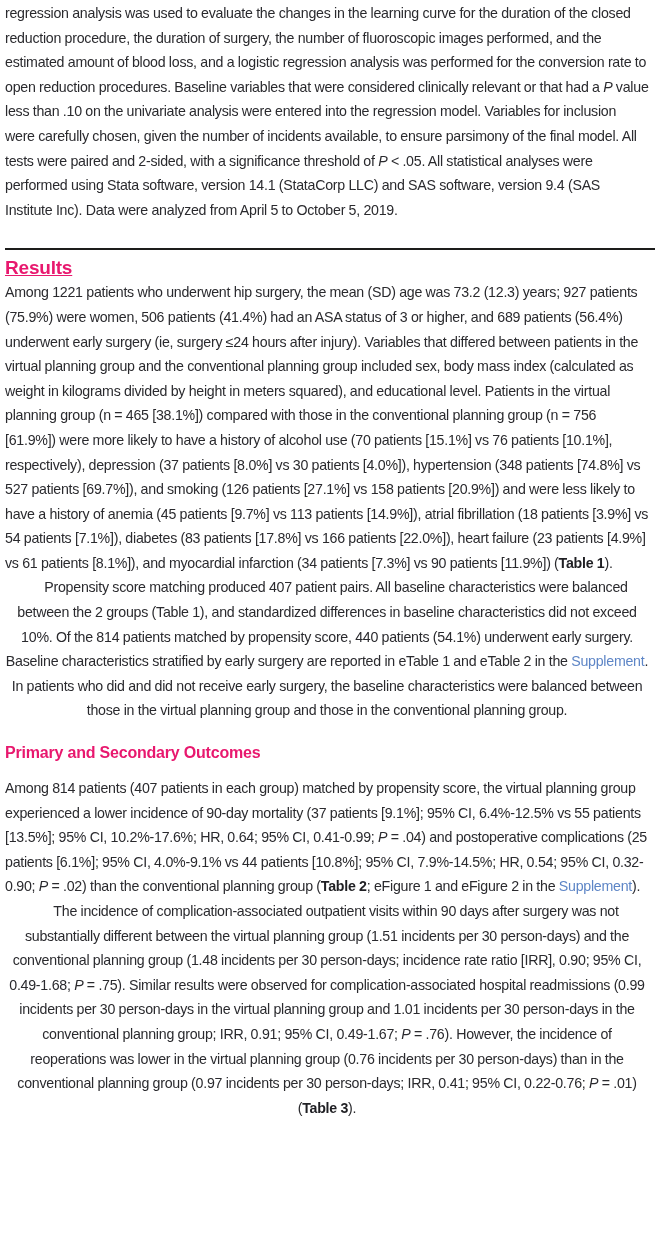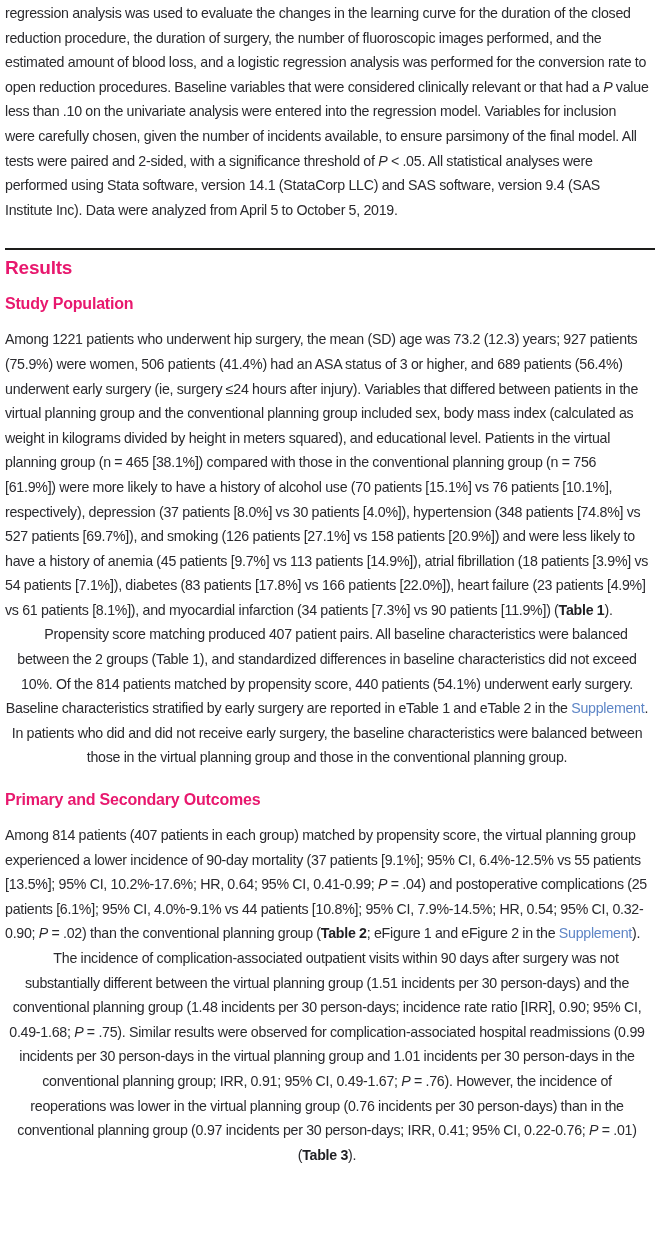--- a/index.html
+++ b/index.html
@@ -32,20 +32,21 @@
     margin:26px 0 0 0;
     width:650px;
   }
   h1{
     color:var(--accent);
     font-size:19px;
     line-height:24px;
     margin:6px 0 0 0;
     letter-spacing:-0.2px;
     font-weight:bold;
+    text-decoration:underline;
   }
   h2{
     color:var(--accent);
     font-size:16px;
     line-height:22px;
     margin:13px 0 4px 0;
     letter-spacing:-0.2px;
     font-weight:bold;
   }
   h2 + p{margin-top:12px;}
@@ -54,19 +55,18 @@
   b{font-weight:bold;color:#1f1f23;}
   i{font-style:italic;}
 </style>
 </head>
 <body>
 
 <main id="article">
     <p><span>regression analysis was used to evaluate the changes in the learning curve for the duration of the closed reduction procedure, the duration of surgery, the number of fluoroscopic images performed, and the estimated amount of blood loss, and a logistic regression analysis was performed for the conversion rate to open reduction procedures. Baseline variables that were considered clinically relevant or that had a </span><i>P</i><span> value less than .10 on the univariate analysis were entered into the regression model. Variables for inclusion were carefully chosen, given the number of incidents available, to ensure parsimony of the final model. All tests were paired and 2-sided, with a significance threshold of </span><i>P</i><span> &lt; .05. All statistical analyses were performed using Stata software, version 14.1 (StataCorp LLC) and SAS software, version 9.4 (SAS Institute Inc). Data were analyzed from April 5 to October 5, 2019.</span></p>
     <hr class="section-rule">
     <h1>Results</h1>
-    <h2>Study Population</h2>
     <p><span>Among 1221 patients who underwent hip surgery, the mean (SD) age was 73.2 (12.3) years; 927 patients (75.9%) were women, 506 patients (41.4%) had an ASA status of 3 or higher, and 689 patients (56.4%) underwent early surgery (ie, surgery ≤24 hours after injury). Variables that differed between patients in the virtual planning group and the conventional planning group included sex, body mass index (calculated as weight in kilograms divided by height in meters squared), and educational level. Patients in the virtual planning group (n = 465 [38.1%]) compared with those in the conventional planning group (n = 756 [61.9%]) were more likely to have a history of alcohol use (70 patients [15.1%] vs 76 patients [10.1%], respectively), depression (37 patients [8.0%] vs 30 patients [4.0%]), hypertension (348 patients [74.8%] vs 527 patients [69.7%]), and smoking (126 patients [27.1%] vs 158 patients [20.9%]) and were less likely to have a history of anemia (45 patients [9.7%] vs 113 patients [14.9%]), atrial fibrillation (18 patients [3.9%] vs 54 patients [7.1%]), diabetes (83 patients [17.8%] vs 166 patients [22.0%]), heart failure (23 patients [4.9%] vs 61 patients [8.1%]), and myocardial infarction (34 patients [7.3%] vs 90 patients [11.9%]) (</span><b>Table 1</b><span>).</span></p>
     <p class="indent"><span>Propensity score matching produced 407 patient pairs. All baseline characteristics were balanced between the 2 groups (Table 1), and standardized differences in baseline characteristics did not exceed 10%. Of the 814 patients matched by propensity score, 440 patients (54.1%) underwent early surgery. Baseline characteristics stratified by early surgery are reported in eTable 1 and eTable 2 in the </span><a>Supplement</a><span>. In patients who did and did not receive early surgery, the baseline characteristics were balanced between those in the virtual planning group and those in the conventional planning group.</span></p>
     <h2 class="spaced">Primary and Secondary Outcomes</h2>
     <p><span>Among 814 patients (407 patients in each group) matched by propensity score, the virtual planning group experienced a lower incidence of 90-day mortality (37 patients [9.1%]; 95% CI, 6.4%-12.5% vs 55 patients [13.5%]; 95% CI, 10.2%-17.6%; HR, 0.64; 95% CI, 0.41-0.99; </span><i>P</i><span> = .04) and postoperative complications (25 patients [6.1%]; 95% CI, 4.0%-9.1% vs 44 patients [10.8%]; 95% CI, 7.9%-14.5%; HR, 0.54; 95% CI, 0.32-0.90; </span><i>P</i><span> = .02) than the conventional planning group (</span><b>Table 2</b><span>; eFigure 1 and eFigure 2 in the </span><a>Supplement</a><span>).</span></p>
     <p class="indent"><span>The incidence of complication-associated outpatient visits within 90 days after surgery was not substantially different between the virtual planning group (1.51 incidents per 30 person-days) and the conventional planning group (1.48 incidents per 30 person-days; incidence rate ratio [IRR], 0.90; 95% CI, 0.49-1.68; </span><i>P</i><span> = .75). Similar results were observed for complication-associated hospital readmissions (0.99 incidents per 30 person-days in the virtual planning group and 1.01 incidents per 30 person-days in the conventional planning group; IRR, 0.91; 95% CI, 0.49-1.67; </span><i>P</i><span> = .76). However, the incidence of reoperations was lower in the virtual planning group (0.76 incidents per 30 person-days) than in the conventional planning group (0.97 incidents per 30 person-days; IRR, 0.41; 95% CI, 0.22-0.76; </span><i>P</i><span> = .01) (</span><b>Table 3</b><span>).</span></p>
   </main>
 
 </body></html>

